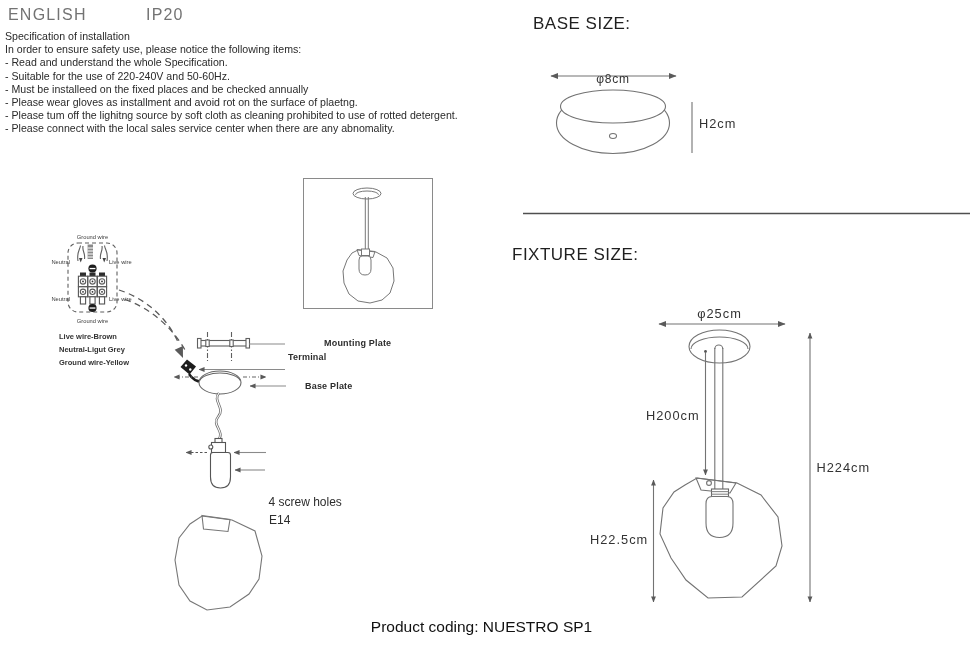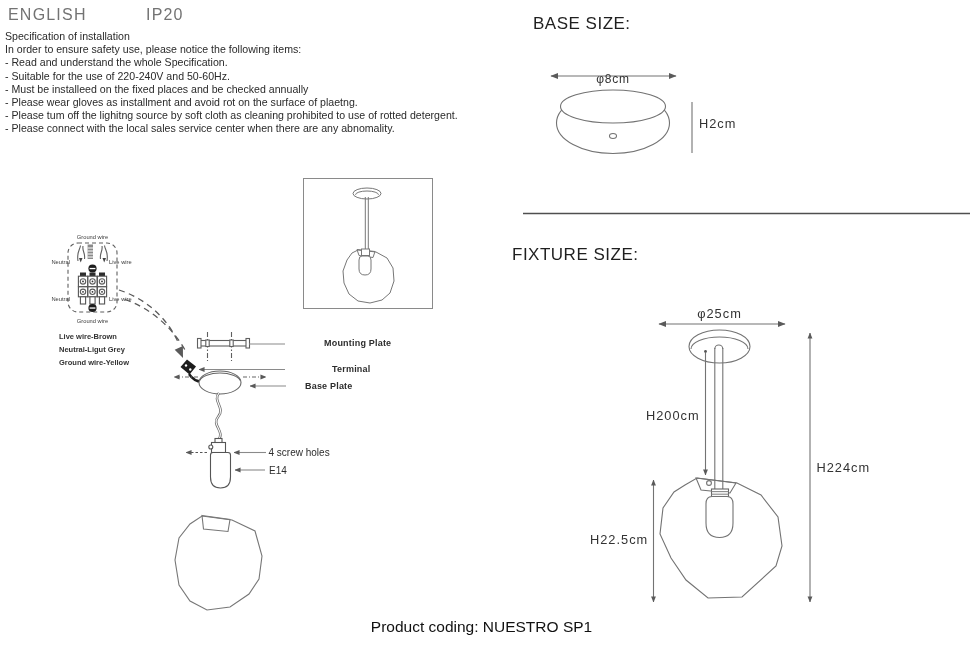--- a/index.html
+++ b/index.html
@@ -6,21 +6,21 @@
   .page{position:relative;width:970px;height:669px;background:#ffffff;overflow:hidden;
         font-family:"Liberation Sans","DejaVu Sans",sans-serif;}
   svg.art{position:absolute;left:0;top:0;}
   .lbl{position:absolute;white-space:nowrap;color:#222;}
   .h1{font-size:16px;letter-spacing:1.2px;color:#737373;}
   .h2{font-size:17px;letter-spacing:0.5px;color:#1f1f1f;}
   .body{font-size:10.6px;line-height:13.2px;color:#2a2a2a;}
   .dim{font-size:12px;letter-spacing:0.8px;color:#333;}
   .dim13{font-size:12.8px;letter-spacing:1px;color:#333;}
   .small{font-size:9px;font-weight:600;color:#2d2d2d;letter-spacing:0.2px;}
-  .small2{font-size:10px;font-weight:500;color:#2d2d2d;}
+  .small2{font-size:12px;font-weight:500;color:#2d2d2d;margin-top:48px;}
   .legend{font-size:7.5px;line-height:13px;font-weight:600;color:#333;}
   .tiny{font-size:8px;color:#3a3a3a;transform:scale(0.72);transform-origin:0 50%;}
   .tiny.c{text-align:center;transform-origin:50% 50%;}
   .tiny.r{text-align:right;transform-origin:100% 50%;}
   .footer{font-size:15.5px;color:#111;text-align:center;}
   .ctr{text-align:center;}
 </style>
 </head>
 <body>
 
@@ -198,21 +198,21 @@
 <div class="lbl tiny r" style="left:40px;top:295px;width:30px;">Neutral</div>
 <div class="lbl tiny" style="left:108.5px;top:295px;">Live wire</div>
 <div class="lbl tiny c" style="left:70px;top:316.5px;width:45px;">Ground wire</div>
 <div class="lbl legend" style="left:59px;top:329.5px;">
       <div>Live wire-Brown</div>
       <div>Neutral-Ligut Grey</div>
       <div>Ground wire-Yellow</div>
     </div>
 
 <div class="lbl small" style="left:287px;top:338px;margin-left:37px;">Mounting Plate</div>
-<div class="lbl small" style="left:288px;top:364px;margin-left:44px;">Terminal</div>
+<div class="lbl small" style="left:288px;top:352px;">Terminal</div>
 <div class="lbl small" style="left:289px;top:380.5px;padding-left:16px;">Base Plate</div>
 <div class="lbl small2" style="left:268.5px;top:446.5px;">4 screw holes</div>
 <div class="lbl small2" style="left:269px;top:464.5px;">E14</div>
 
 <div class="lbl h2" style="left:533px;top:14px;text-align:right;">BASE SIZE:</div>
 <div class="lbl dim ctr" style="left:583px;top:56px;width:60px;margin-top:16px;">φ8cm</div>
 <div class="lbl dim13" style="left:699px;top:115.5px;">H2cm</div>
 
 <div class="lbl h2" style="left:512px;top:245px;">FIXTURE SIZE:</div>
 <div class="lbl dim13 ctr" style="left:689.5px;top:305.5px;width:60px;">φ25cm</div>

